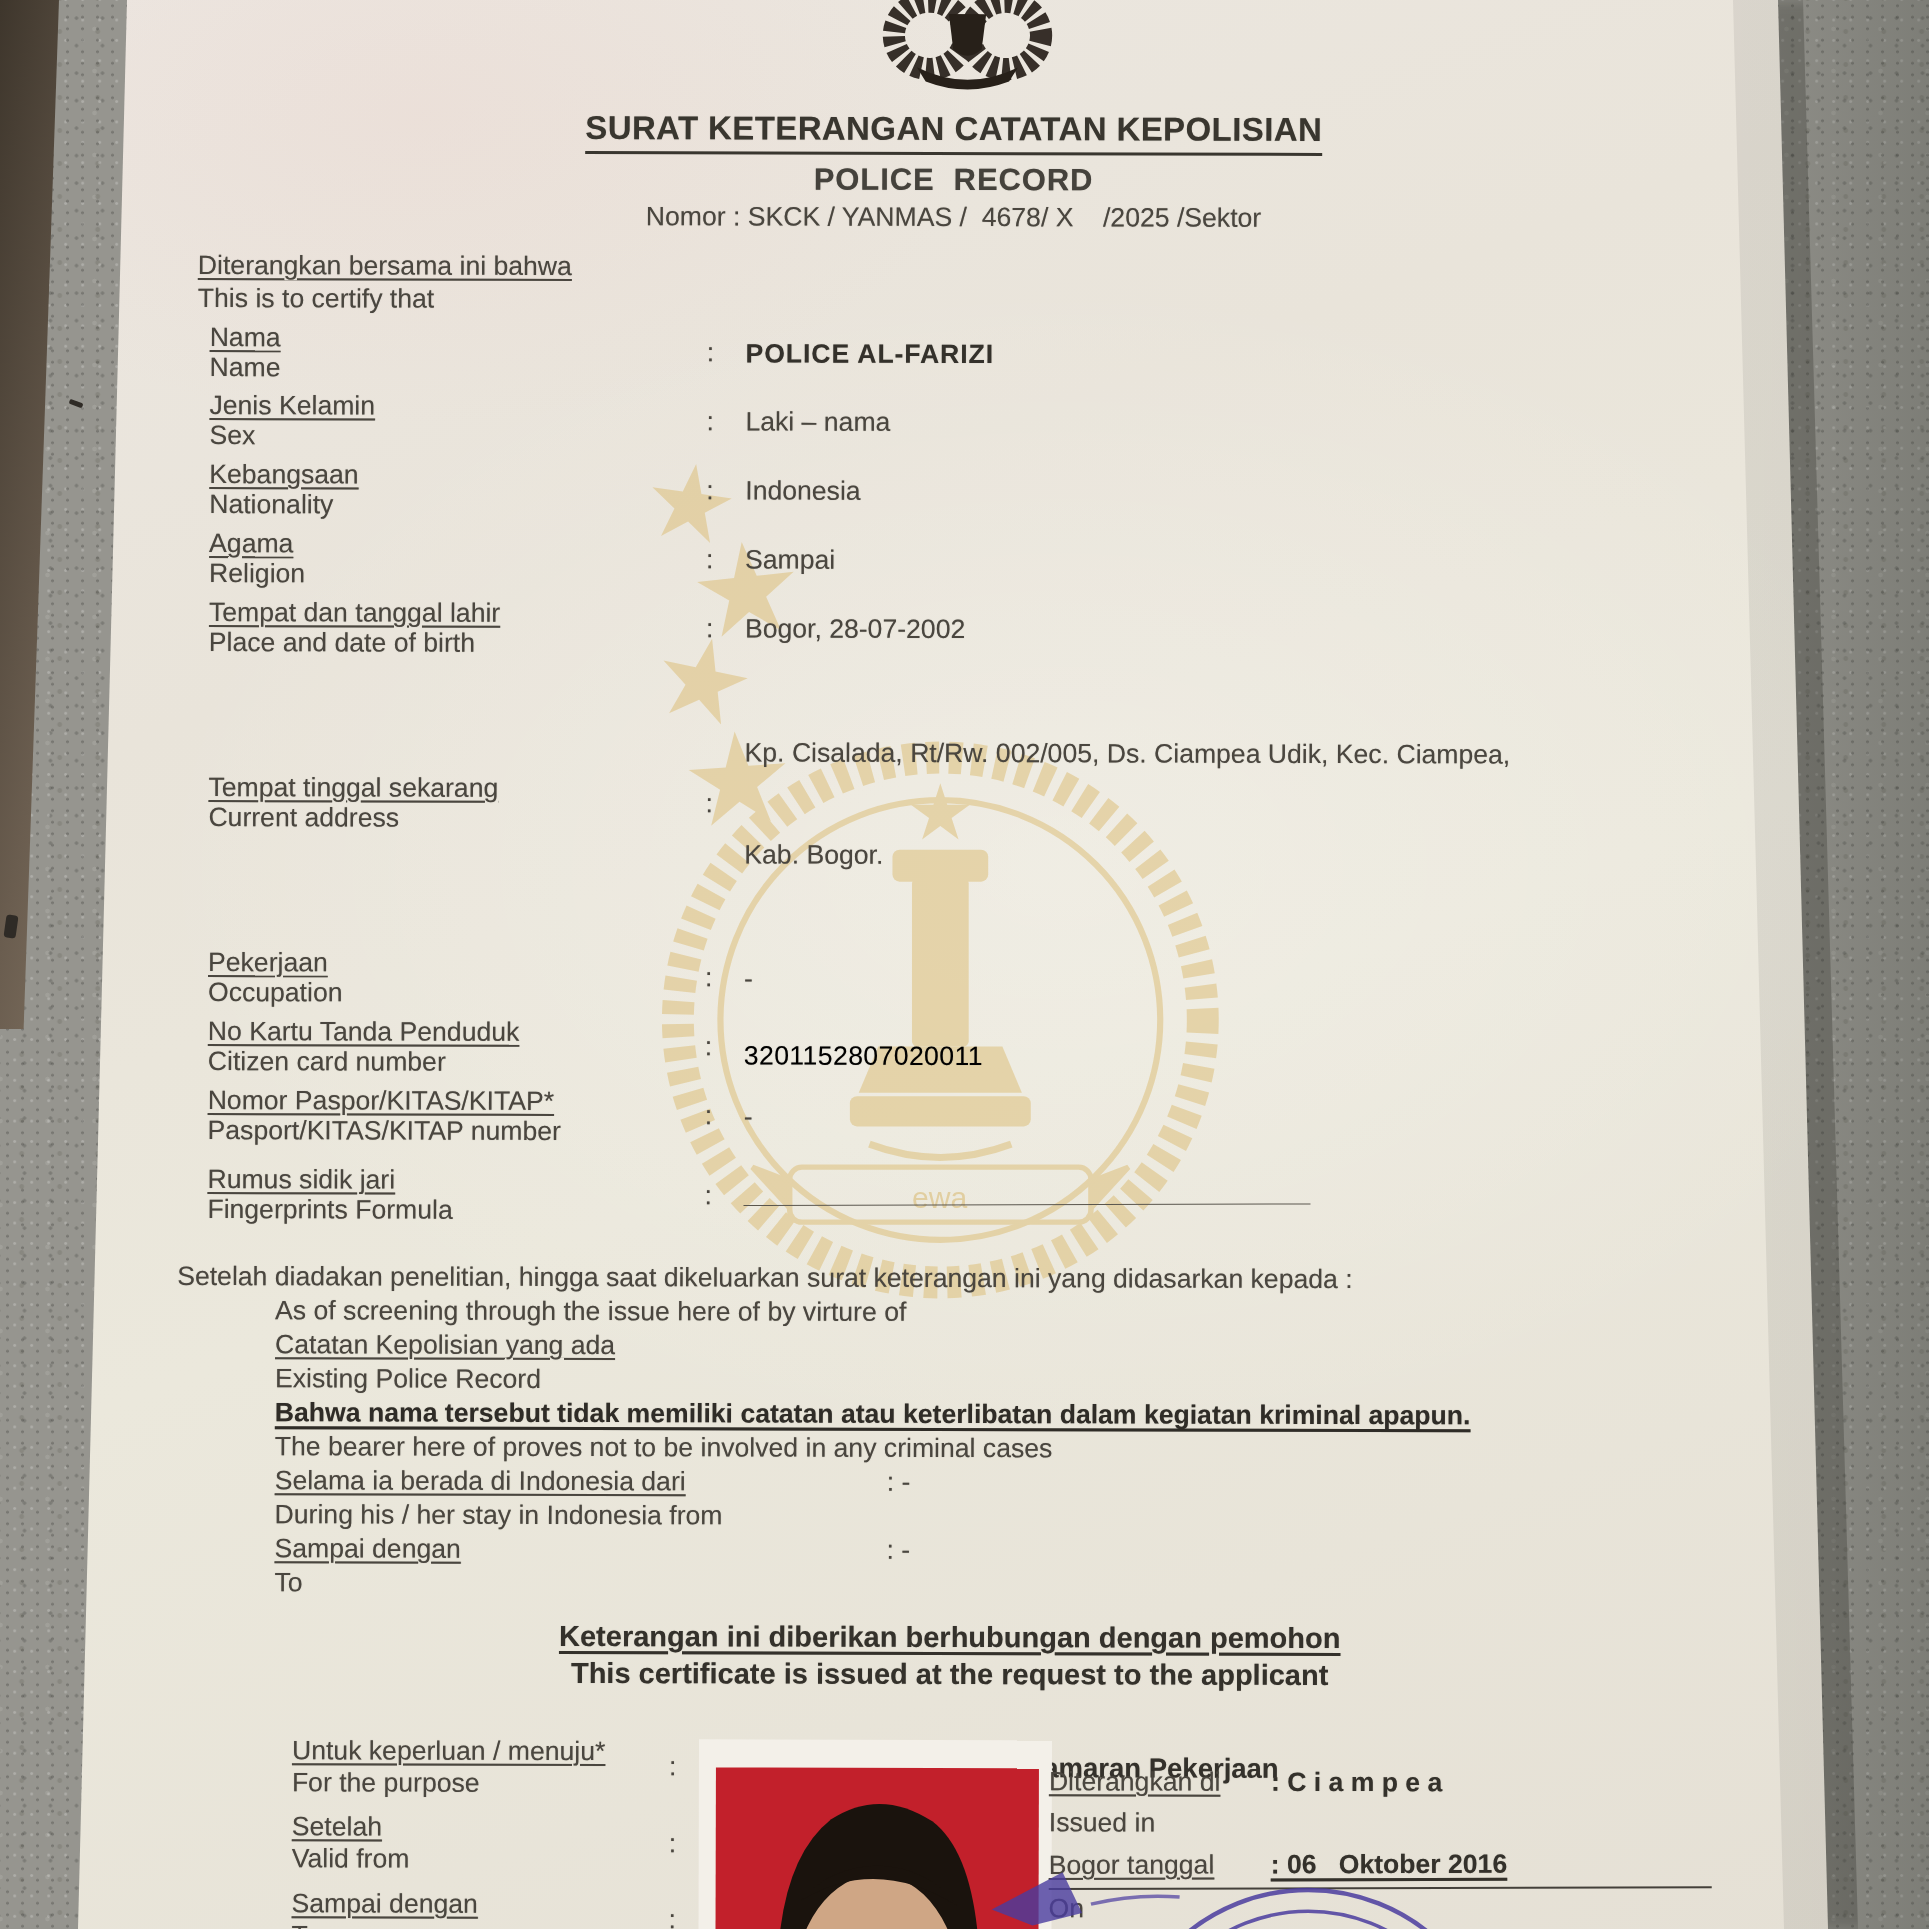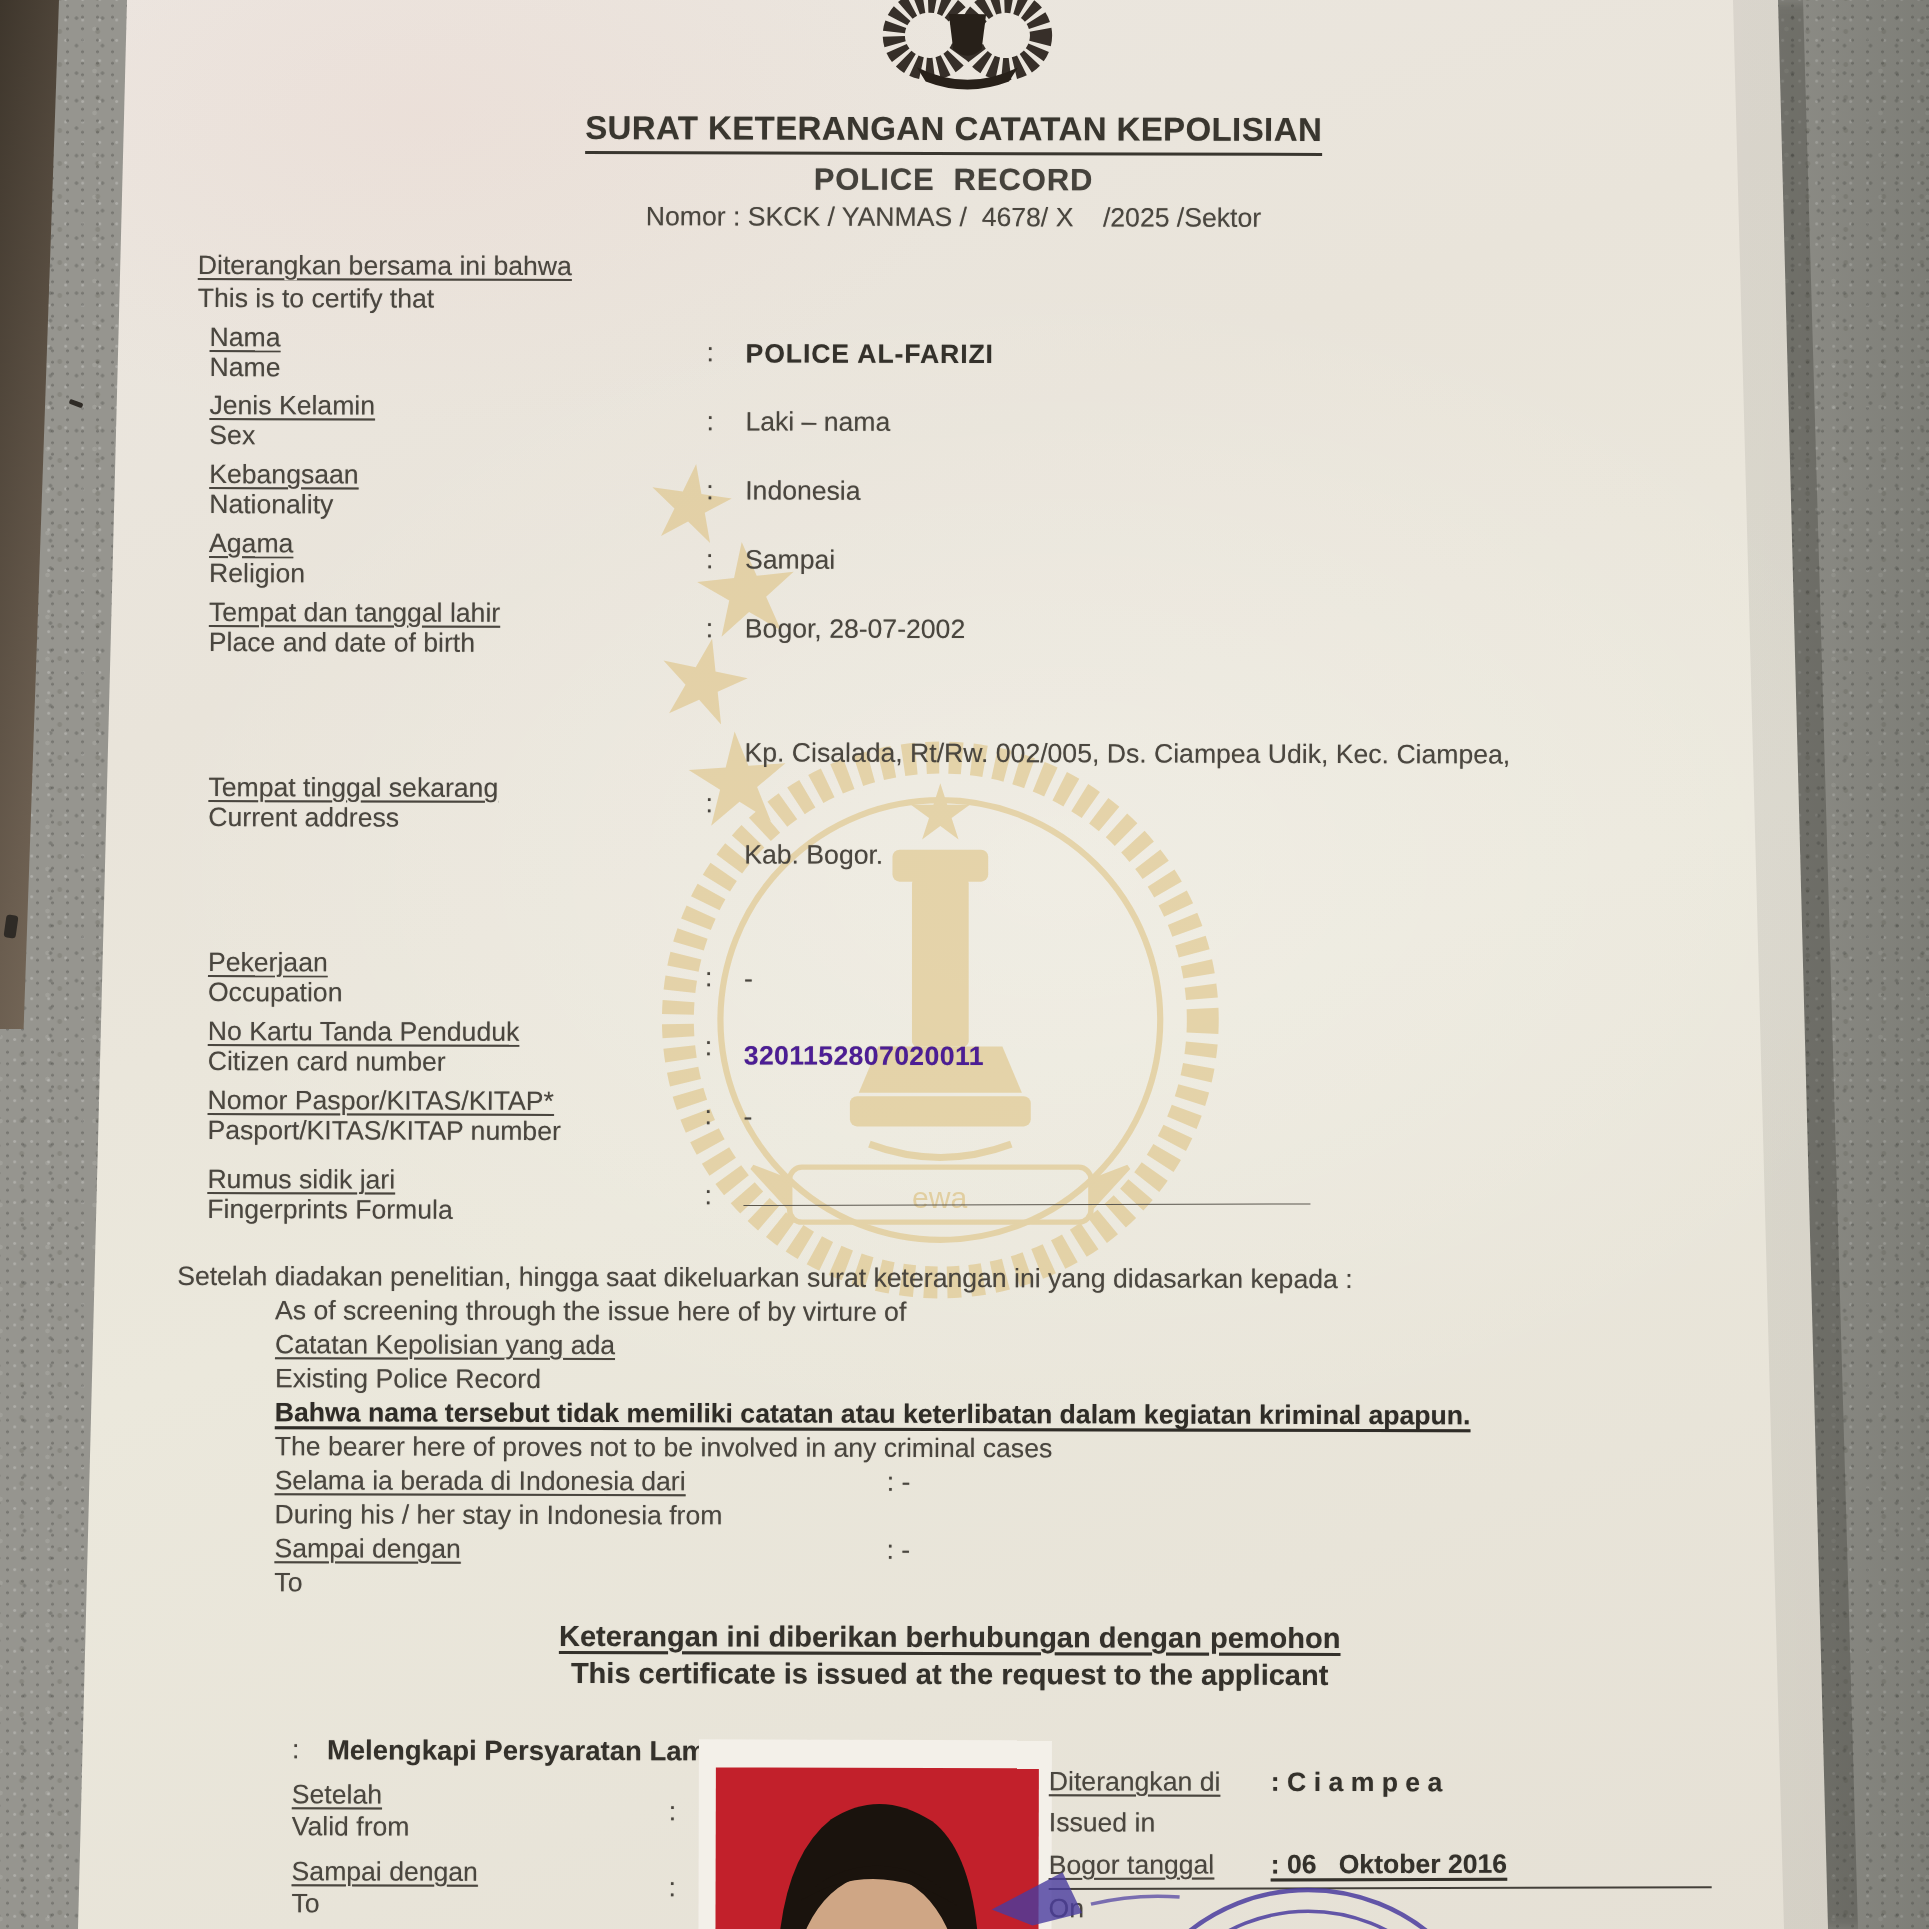--- a/index.html
+++ b/index.html
@@ -50,21 +50,21 @@
   .numline{font-size:26.6px;margin-top:4.4px;white-space:pre-wrap;}
 
   .intro{margin:17.7px 0 0 94px;font-size:26.6px;line-height:33px;}
 
   .fields{margin:7px 0 0 106px;}
   .frow{display:flex;align-items:center;margin-bottom:8.9px;}
   .frow .lbls{width:497px;font-size:26.6px;line-height:30px;flex:none;}
   .frow .colc{width:39px;font-size:26.6px;flex:none;}
   .frow .val{font-size:26.6px;line-height:34px;max-width:1020px;white-space:pre-wrap;}
   .val-name{font-weight:bold;color:#34312b;letter-spacing:0.9px;}
-  .val-ktp{font-weight:bold;color:#4c1d95;letter-spacing:0.4px;margin-top:16px;}
+  .val-ktp{font-weight:normal;color:#000000;letter-spacing:0.4px;margin-top:16px;}
   .blankline{display:inline-block;width:567px;height:23px;border-bottom:1.8px solid #5a564e;transform:rotate(-.3deg);}
 
   .screening{margin:35px 0 0 76px;font-size:26.6px;line-height:34px;}
   .sind{margin-left:98px;}
   .srow{display:flex;}
   .srow .slbl{width:612px;flex:none;}
   .statement{font-weight:bold;color:#2f2c27;text-decoration:underline;text-decoration-thickness:2.7px;text-underline-offset:5.3px;}
 
   .request{text-align:center;margin-top:17.7px;line-height:37px;}
   .request .rid{font-size:29px;font-weight:bold;color:#34312b;text-decoration:underline;text-decoration-thickness:2.7px;text-underline-offset:5.3px;}
@@ -268,20 +268,24 @@
     <div class="sind">To</div>
   </div>
 
   <div class="request">
     <div class="rid">Keterangan ini diberikan berhubungan dengan pemohon</div>
     <div class="ren">This certificate is issued at the request to the applicant</div>
   </div>
 
   <div class="purpose">
     <div class="prow">
+      <div class="lbls">
+          <div class="u">Untuk keperluan / menuju*</div>
+          <div>For the purpose</div>
+        </div>
       <div class="colc">:</div>
       <div class="val">Melengkapi Persyaratan Lamaran Pekerjaan</div>
     </div>
     <div class="prow">
       <div class="lbls">
           <div class="u">Setelah</div>
           <div>Valid from</div>
         </div>
       <div class="colc">:</div>
       <div class="val">06 Oktober 2025</div>

